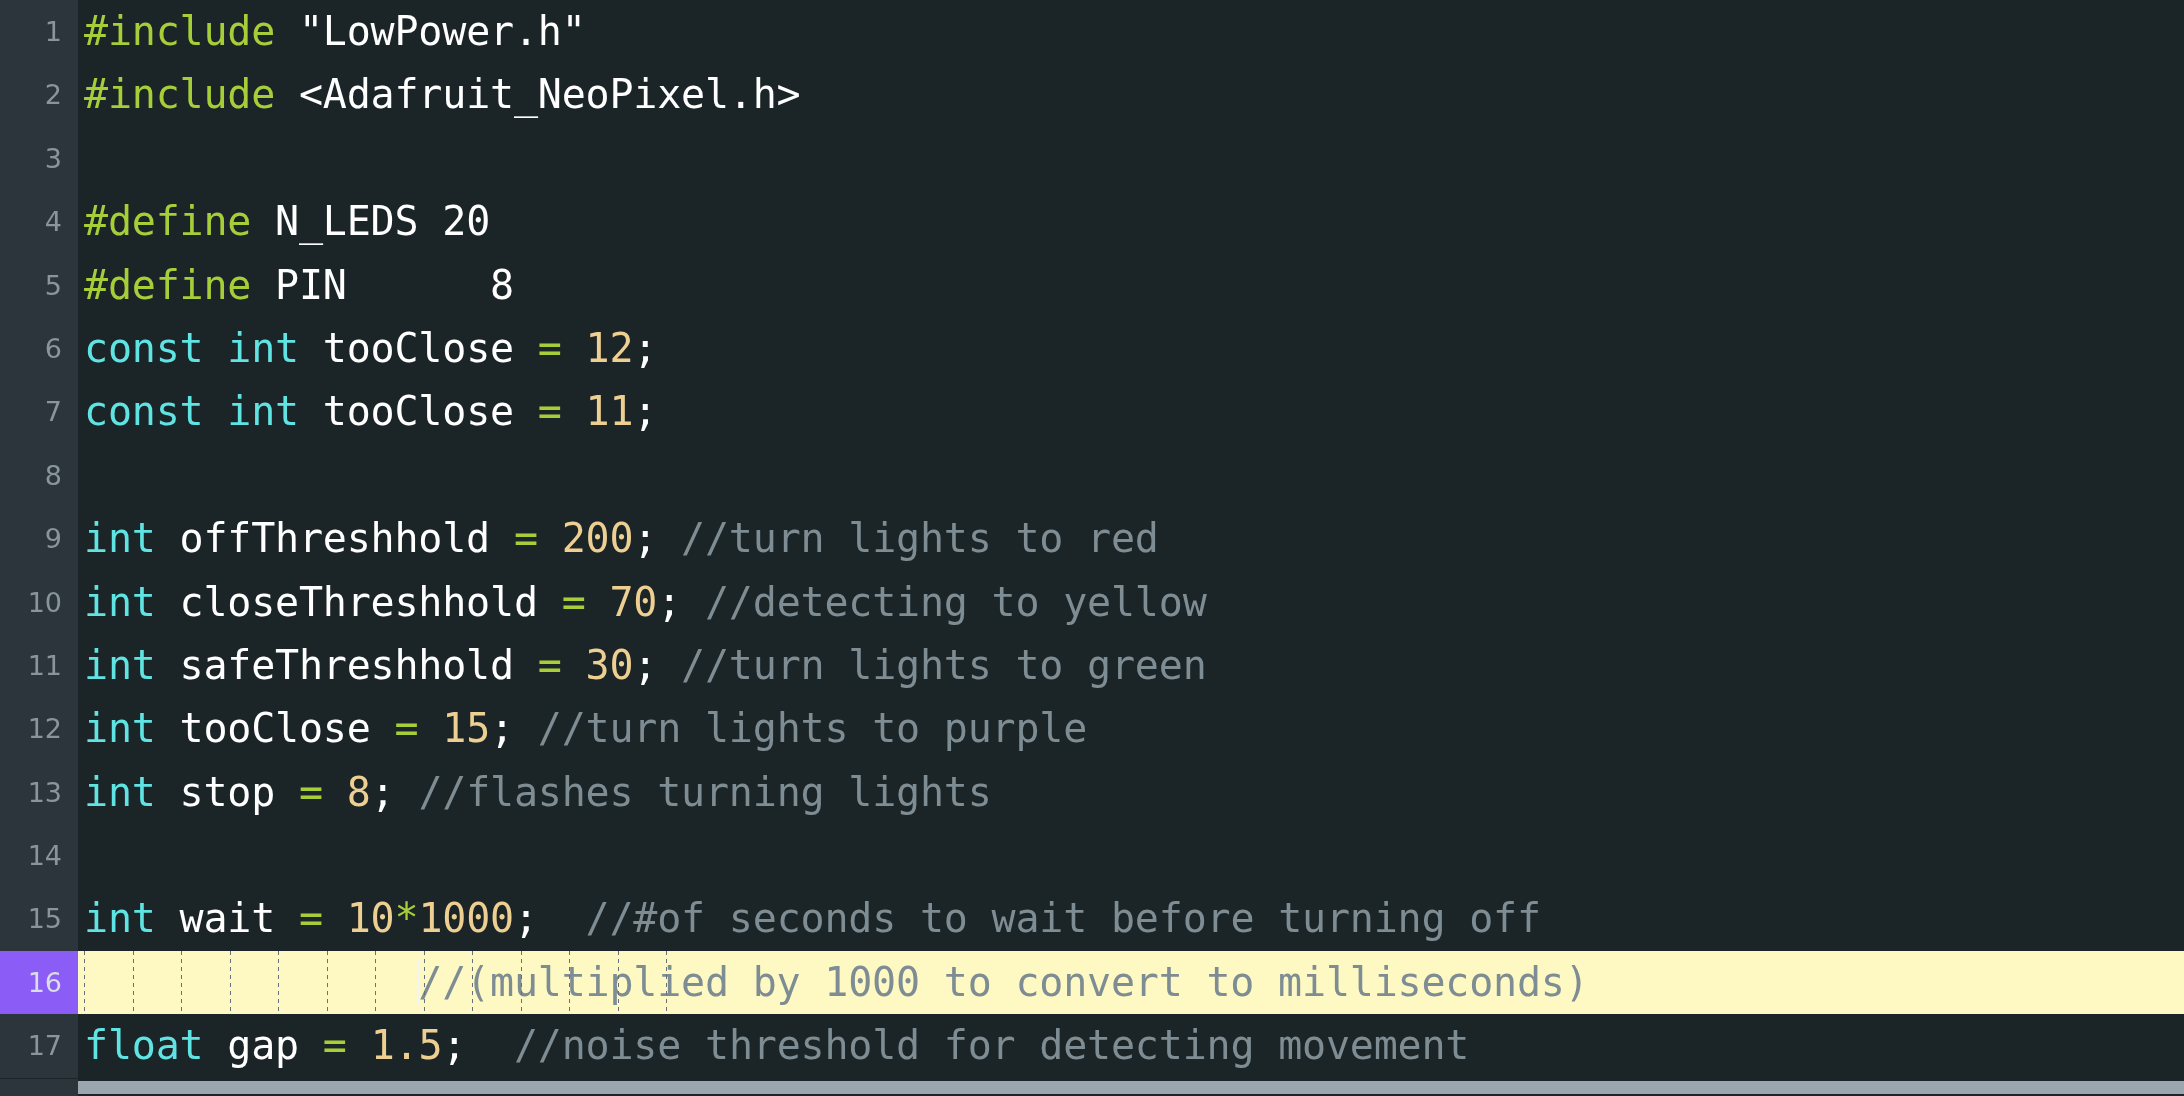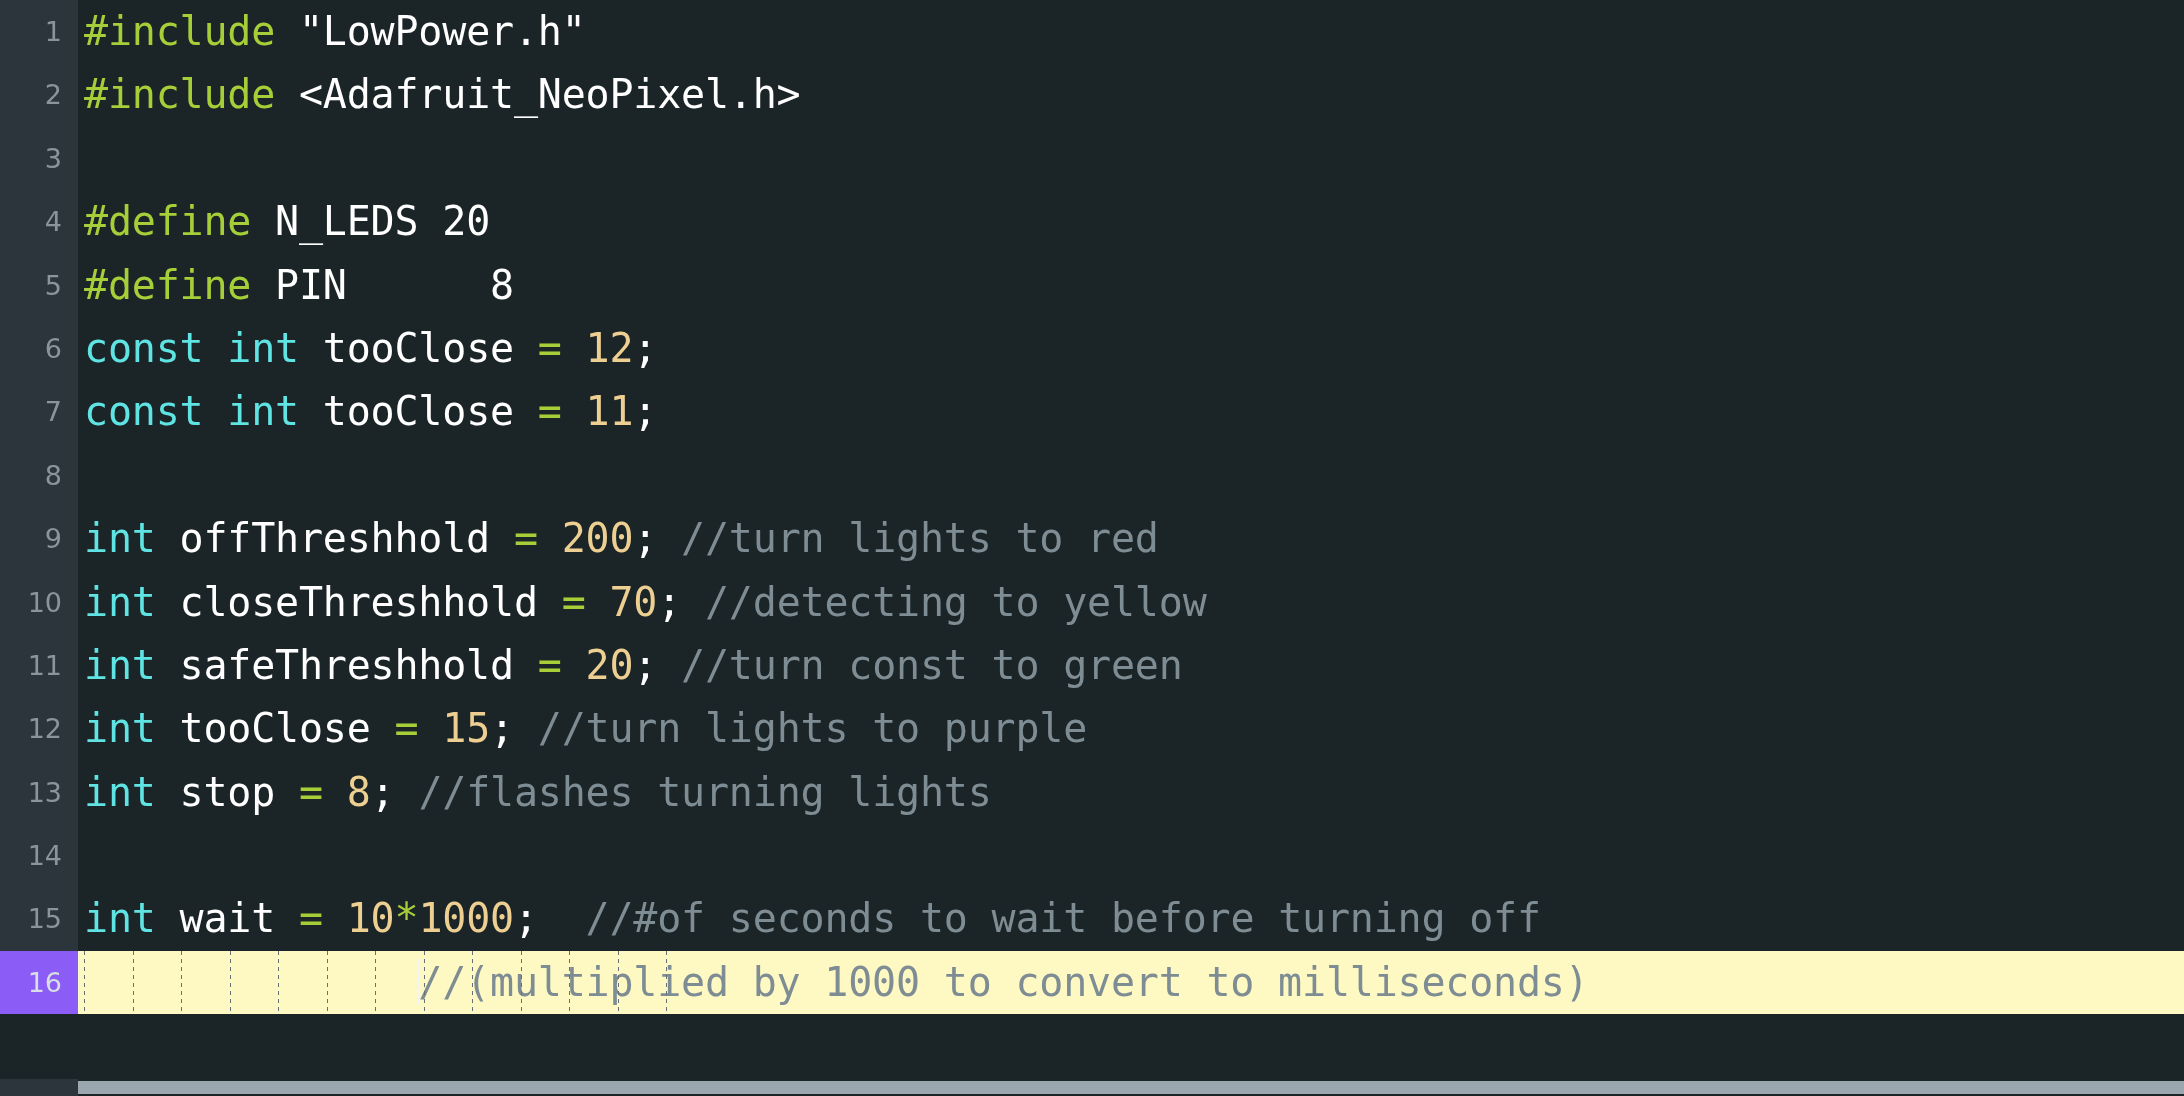--- a/index.html
+++ b/index.html
@@ -137,26 +137,27 @@
       <div class="line"><div class="gutter">1</div><div class="content"><span class="tok-pre">#include</span><span class="tok-id"> </span><span class="tok-str">"LowPower.h"</span></div></div>
       <div class="line"><div class="gutter">2</div><div class="content"><span class="tok-pre">#include</span><span class="tok-id"> </span><span class="tok-str">&lt;Adafruit_NeoPixel.h&gt;</span></div></div>
       <div class="line"><div class="gutter">3</div><div class="content"></div></div>
       <div class="line"><div class="gutter">4</div><div class="content"><span class="tok-pre">#define</span><span class="tok-id"> N_LEDS 20</span></div></div>
       <div class="line"><div class="gutter">5</div><div class="content"><span class="tok-pre">#define</span><span class="tok-id"> PIN      8</span></div></div>
       <div class="line"><div class="gutter">6</div><div class="content"><span class="tok-kw">const int</span><span class="tok-id"> tooClose </span><span class="tok-op">=</span><span class="tok-id"> </span><span class="tok-num">12</span><span class="tok-punc">;</span></div></div>
       <div class="line"><div class="gutter">7</div><div class="content"><span class="tok-kw">const int</span><span class="tok-id"> tooClose </span><span class="tok-op">=</span><span class="tok-id"> </span><span class="tok-num">11</span><span class="tok-punc">;</span></div></div>
       <div class="line"><div class="gutter">8</div><div class="content"></div></div>
       <div class="line"><div class="gutter">9</div><div class="content"><span class="tok-kw">int</span><span class="tok-id"> offThreshhold </span><span class="tok-op">=</span><span class="tok-id"> </span><span class="tok-num">200</span><span class="tok-punc">;</span><span class="tok-id"> </span><span class="tok-com">//turn lights to red</span></div></div>
       <div class="line"><div class="gutter">10</div><div class="content"><span class="tok-kw">int</span><span class="tok-id"> closeThreshhold </span><span class="tok-op">=</span><span class="tok-id"> </span><span class="tok-num">70</span><span class="tok-punc">;</span><span class="tok-id"> </span><span class="tok-com">//detecting to yellow</span></div></div>
-      <div class="line"><div class="gutter">11</div><div class="content"><span class="tok-kw">int</span><span class="tok-id"> safeThreshhold </span><span class="tok-op">=</span><span class="tok-id"> </span><span class="tok-num">20</span><span class="tok-punc">;</span><span class="tok-id"> </span><span class="tok-com">//turn const to green</span></div></div>
+      <div class="line"><div class="gutter">11</div><div class="content"><span class="tok-kw">int</span><span class="tok-id"> safeThreshhold </span><span class="tok-op">=</span><span class="tok-id"> </span><span class="tok-num">30</span><span class="tok-punc">;</span><span class="tok-id"> </span><span class="tok-com">//turn lights to green</span></div></div>
       <div class="line"><div class="gutter">12</div><div class="content"><span class="tok-kw">int</span><span class="tok-id"> tooClose </span><span class="tok-op">=</span><span class="tok-id"> </span><span class="tok-num">15</span><span class="tok-punc">;</span><span class="tok-id"> </span><span class="tok-com">//turn lights to purple</span></div></div>
       <div class="line"><div class="gutter">13</div><div class="content"><span class="tok-kw">int</span><span class="tok-id"> stop </span><span class="tok-op">=</span><span class="tok-id"> </span><span class="tok-num">8</span><span class="tok-punc">;</span><span class="tok-id"> </span><span class="tok-com">//flashes turning lights</span></div></div>
       <div class="line"><div class="gutter">14</div><div class="content"></div></div>
       <div class="line"><div class="gutter">15</div><div class="content"><span class="tok-kw">int</span><span class="tok-id"> wait </span><span class="tok-op">=</span><span class="tok-id"> </span><span class="tok-num">10</span><span class="tok-op">*</span><span class="tok-num">1000</span><span class="tok-punc">;</span><span class="tok-id">  </span><span class="tok-com">//#of seconds to wait before turning off</span></div></div>
       <div class="line active"><div class="gutter">16</div><div class="content"><div class="guides"><i></i><i></i><i></i><i></i><i></i><i></i><i></i><i></i><i></i><i></i><i></i><i></i><i></i></div><span>              </span><span class="caret"></span><span class="tok-com">//(multiplied by 1000 to convert to milliseconds)</span></div></div>
+      <div class="line"><div class="gutter">17</div><div class="content"><span class="tok-kw">float</span><span class="tok-id"> gap </span><span class="tok-op">=</span><span class="tok-id"> </span><span class="tok-num">1.5</span><span class="tok-punc">;</span><span class="tok-id">  </span><span class="tok-com">//noise threshold for detecting movement</span></div></div>
     </div>
 
   <div id="hscroll-track">
     <div id="hscroll-spacer"></div>
     <div id="hscroll-thumb-wrap">
       <div id="hscroll-thumb"></div>
     </div>
   </div>
 
 </div>

